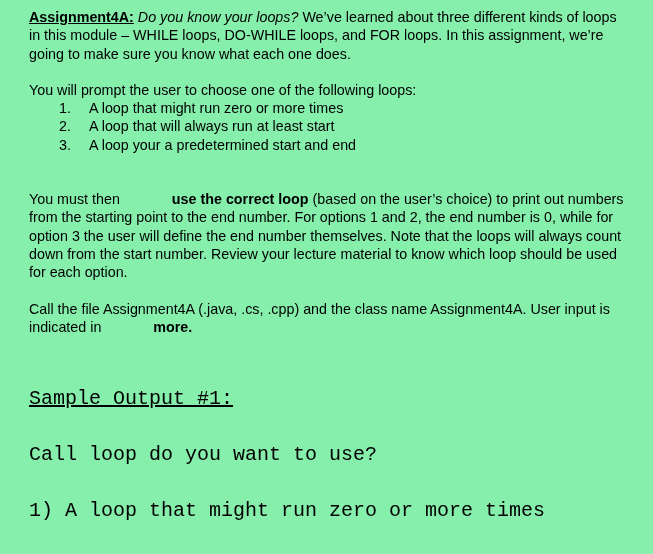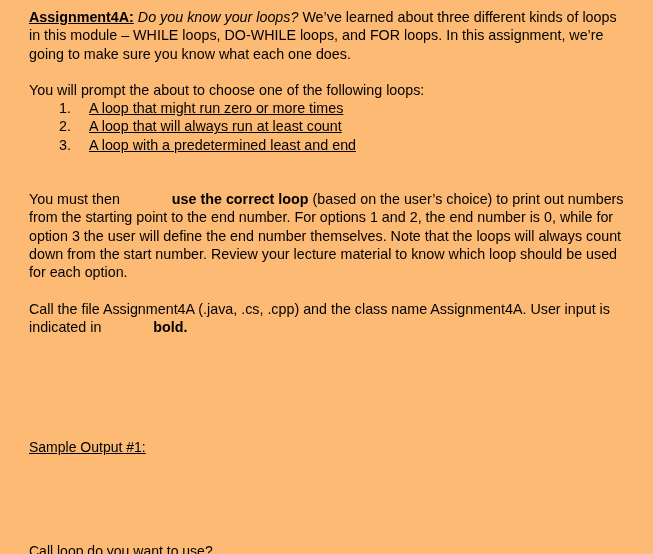--- a/index.html
+++ b/index.html
@@ -13,21 +13,21 @@
     height: 554px;
     overflow: hidden;
     font-family: "Liberation Sans", sans-serif;
     color: #000000;
     -webkit-font-smoothing: none;
   }
   .page {
     position: relative;
     width: 653px;
     height: 554px;
-    background: #fdba74;
+    background: #86efac;
     box-sizing: border-box;
     padding: 8px 22px 0 29px;
   }
   .para {
     font-family: "Liberation Sans", sans-serif;
     font-size: 14.3px;
     line-height: 18.3px;
     color: #000000;
     margin: 0;
     text-align: left;
@@ -54,69 +54,67 @@
     padding: 0 0 0 46px;
     list-style-position: outside;
     list-style-type: decimal;
   }
   ol.loop-list li {
     font-family: "Liberation Sans", sans-serif;
     font-size: 14.3px;
     line-height: 18.3px;
     padding-left: 14px;
     color: #000000;
-    text-decoration: underline;
   }
   .mono-block {
     font-family: "Liberation Mono", "DejaVu Sans Mono", monospace;
     font-size: 14.2px;
     line-height: 18.6px;
     color: #000000;
     white-space: pre;
     margin: 0;
   }
   .mono-line {
-    font-family: Liberation Sans, sans-serif;
-    font-size: 14px;
+    font-family: Liberation Mono, monospace;
+    font-size: 20px;
     line-height: 18.6px;
     white-space: pre;
     color: #000000;
-    margin-top: 48px;
   }
   .mono-underline {
     text-decoration: underline;
   }
 </style>
 </head>
 <body>
 
 <div class="page">
 
   <p class="para"><span class="u-bold">Assignment4A:</span> <i class="ital">Do you know your loops?</i><span> We’ve learned about three different kinds of loops in this module – WHILE loops, DO-WHILE loops, and FOR loops. In this assignment, we’re going to make sure you know what each one does.</span></p>
 
   <div class="gap"></div>
 
-  <p class="para">You will prompt the about to choose one of the following loops:</p>
+  <p class="para">You will prompt the user to choose one of the following loops:</p>
 
   <ol class="loop-list">
     <li>A loop that might run zero or more times</li>
-    <li>A loop that will always run at least count</li>
-    <li>A loop with a predetermined least and end</li>
+    <li>A loop that will always run at least start</li>
+    <li>A loop your a predetermined start and end</li>
   </ol>
 
   <div class="gap"></div>
 
 
   <div class="gap"></div>
 
   <p class="para"><span>You must then </span><b class="strong">use the correct loop</b><span> (based on the user’s choice) to print out numbers from the starting point to the end number. For options 1 and 2, the end number is 0, while for option 3 the user will define the end number themselves. Note that the loops will always count down from the start number. Review your lecture material to know which loop should be used for each option.</span></p>
 
   <div class="gap"></div>
 
-  <p class="para"><span>Call the file Assignment4A (.java, .cs, .cpp) and the class name Assignment4A. User input is indicated in </span><b class="strong">bold.</b></p>
+  <p class="para"><span>Call the file Assignment4A (.java, .cs, .cpp) and the class name Assignment4A. User input is indicated in </span><b class="strong">more.</b></p>
 
   <div class="gap-small"></div>
 
   <div class="mono-block">
     <div class="mono-line mono-underline">Sample Output #1:</div>
     <div class="mono-line">Call loop do you want to use?</div>
     <div class="mono-line">1) A loop that might run zero or more times</div>
     
     
   </div>

